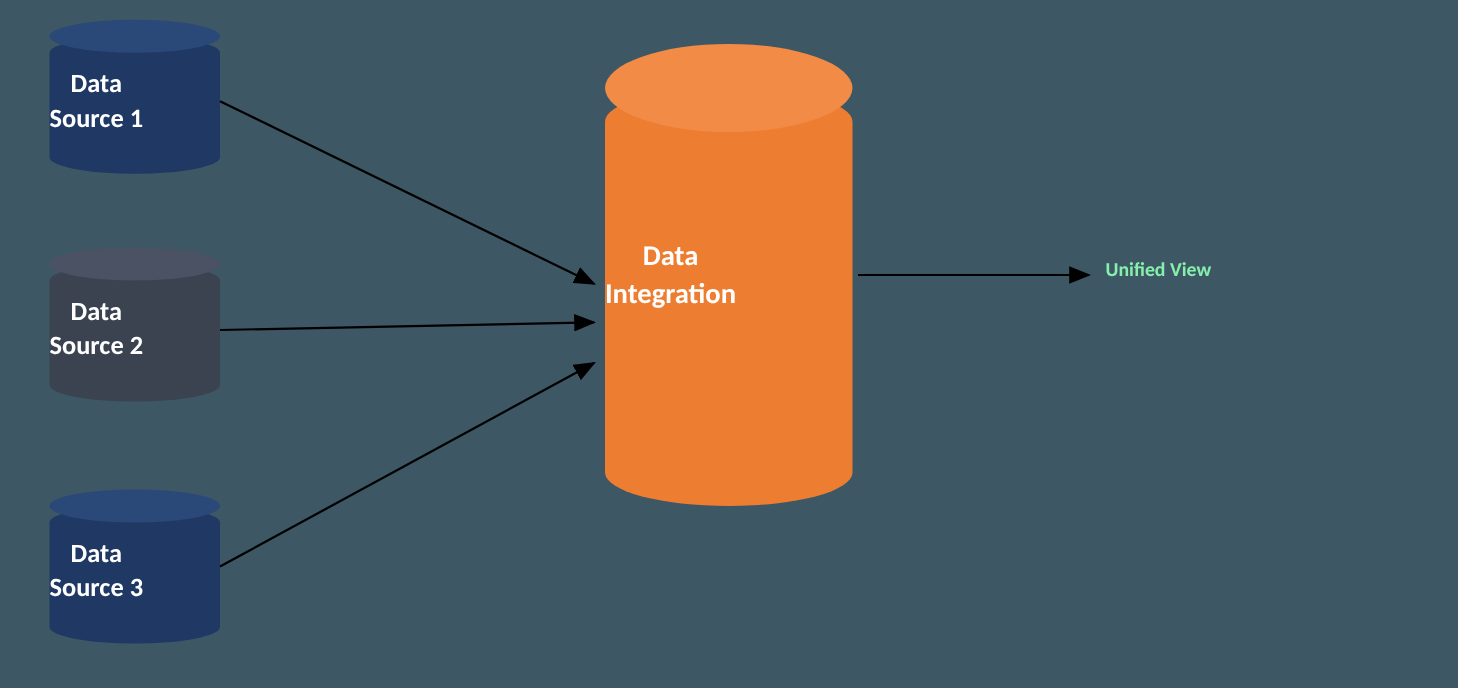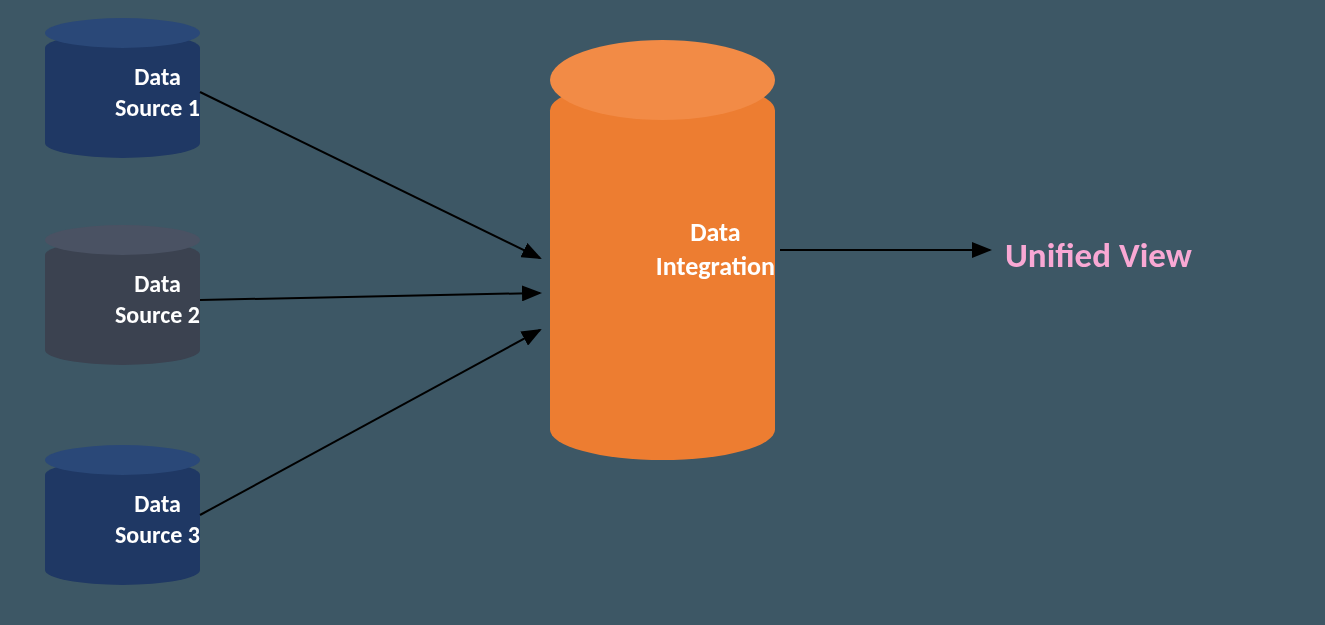--- a/index.html
+++ b/index.html
@@ -8,21 +8,21 @@
       height: 625px;
       background: #3d5765;
       font-family: Calibri, Arial, sans-serif;
       position: relative;
       overflow: hidden;
     }
     .cylinder {
       position: absolute;
       display: flex;
       align-items: center;
-      justify-content: flex-end;
+      justify-content: flex-start;
       text-align: center;
     }
     .cylinder-shape {
       position: absolute;
       width: 100%;
       height: 100%;
     }
     .cylinder-body {
       position: absolute;
       width: 100%;
@@ -75,22 +75,22 @@
     }
     .navy-body { background: #1f3864; }
     .navy-top { background: #2a4878; }
     .grey-body { background: #3b4250; }
     .grey-top { background: #4a5263; }
     .orange-body { background: #ed7d31; }
     .orange-top { background: #f28b46; }
     .output-label {
       position: absolute;
       font-weight: bold;
-      color: #f9a8d4;
-      font-size: 35px;
+      color: #86efac;
+      font-size: 18px;
     }
     svg.arrows {
       position: absolute;
       top: 0;
       left: 0;
       width: 1325px;
       height: 625px;
       pointer-events: none;
     }
   </style>

